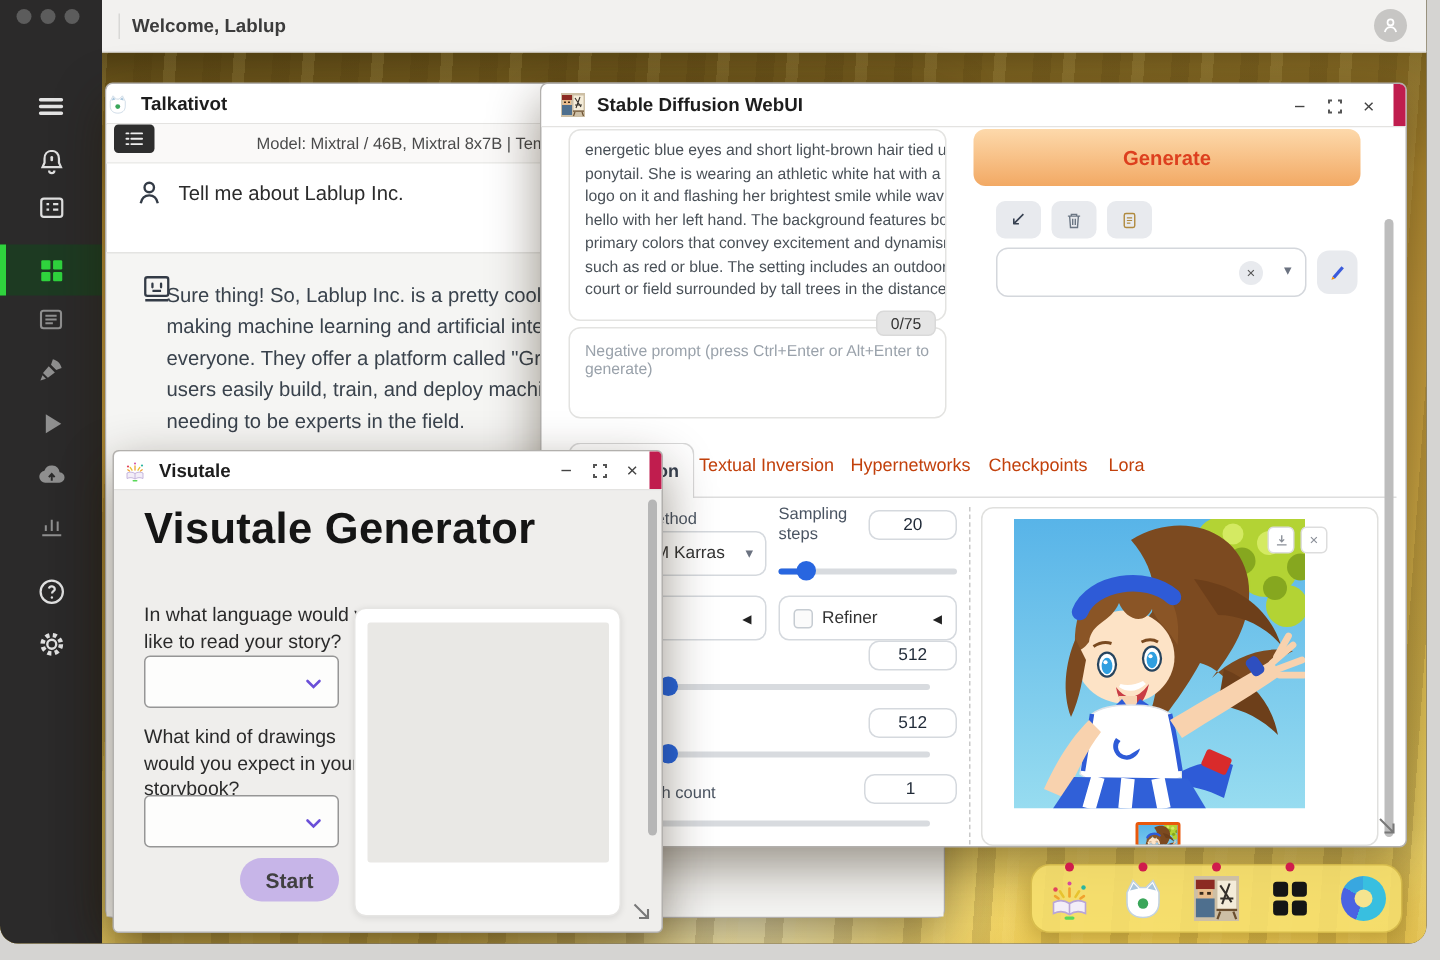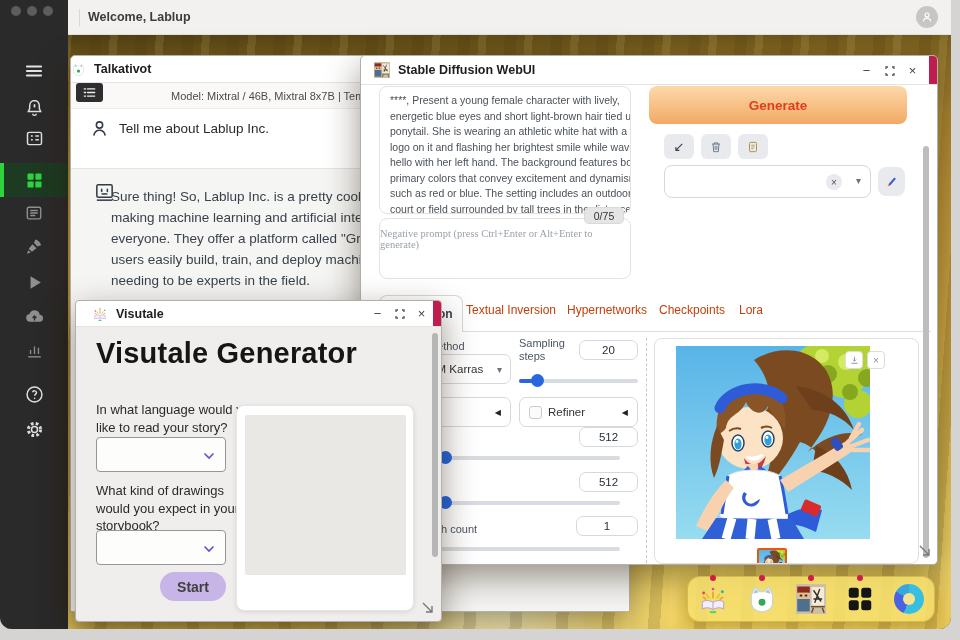--- a/index.html
+++ b/index.html
@@ -54,21 +54,21 @@
   #sd .win-header { height:29px; }
   #sd-prompt { position:absolute; left:18px; top:30px; width:252px; height:128px; border:1px solid #e3e3e1; border-radius:8px; padding:6px 10px; overflow:hidden; background:#fff; }
   #sd-prompt div { font-size:10.5px; line-height:15.5px; color:#4a5158; white-space:nowrap; }
   #sd-generate { position:absolute; left:288px; top:30px; width:258px; height:38px; border-radius:8px; background:linear-gradient(180deg,#fdd9ab,#f2a964); display:flex; align-items:center; justify-content:center; font-size:13.5px; font-weight:bold; color:#dd3f1e; }
   .sq-btn { position:absolute; top:78px; width:30px; height:25px; background:#e8eaee; border-radius:6px; display:flex; align-items:center; justify-content:center; font-size:12px; color:#374151; }
   #sd-style { position:absolute; left:303px; top:109px; width:207px; height:33px; background:#fff; border:1px solid #d4d7dc; border-radius:8px; }
   #sd-style .clear { position:absolute; right:28px; top:8px; width:16px; height:16px; border-radius:50%; background:#e8eaee; font-size:10px; color:#555; display:flex; align-items:center; justify-content:center; }
   #sd-style .caret { position:absolute; right:9px; top:9px; font-size:10px; color:#6b7280; }
   #sd-pencil { position:absolute; left:517px; top:111px; width:27px; height:29px; background:#e8eaee; border-radius:8px; display:flex; align-items:center; justify-content:center; }
   #sd-counter { position:absolute; left:223px; top:151px; width:40px; height:17px; background:#e5e5e5; border:1px solid #d9d9d9; border-radius:5px; font-size:10.5px; color:#333; display:flex; align-items:center; justify-content:center; z-index:2; }
-  #sd-negative { position:absolute; left:18px; top:162px; width:252px; height:61px; border:1px solid #e3e3e1; border-radius:8px; background:#fff; padding:9px 0;font-family:Liberation Serif, serif; }
+  #sd-negative { position:absolute; left:18px; top:162px; width:252px; height:61px; border:1px solid #e3e3e1; border-radius:8px; background:#fff; padding:9px 10px; }
   #sd-negative .ph { font-size:10.5px; color:#9aa2ab; }
   .tabline { position:absolute; left:6px; right:6px; top:275px; border-bottom:1px solid #dedede; }
   #tab-active { position:absolute; left:18px; top:239px; width:84px; height:37px; background:#fff; border:1px solid #d8d8d8; border-bottom:none; border-radius:8px 8px 0 0; display:flex; align-items:center; justify-content:center; font-size:12px; font-weight:bold; color:#374151; z-index:1; }
   .tab { position:absolute; top:247px; font-size:12px; color:#c2410c; white-space:nowrap; }
   .ctl-label { position:absolute; font-size:11px; color:#4b5563; line-height:13px; }
   .num { position:absolute; background:#fff; border:1px solid #d5d9de; border-radius:7px; font-size:11.5px; color:#1f2937; display:flex; align-items:center; justify-content:center; }
   .select { position:absolute; background:#fff; border:1px solid #d5d9de; border-radius:7px; display:flex; align-items:center; padding:0 8px; font-size:11.5px; color:#333; }
   .select .caret { margin-left:auto; font-size:10px; color:#6b7280; }
   .acc { position:absolute; background:#fff; border:1px solid #d5d9de; border-radius:7px; display:flex; align-items:center; padding:0 9px; gap:6px; font-size:11.5px; color:#333; }
   .acc .tri { margin-left:auto; font-size:8px; color:#222; }
@@ -356,21 +356,20 @@
       <div class="win-btn" style="right:39px;top:6px">
         <svg width="10" height="10" viewBox="0 0 10 10" stroke="#555" fill="none" stroke-width="1.3">
             <path d="M1 3V1h2M7 1h2v2M9 7v2H7M3 9H1V7"></path>
           </svg>
       </div>
       <div class="win-btn" style="right:16px;top:6px">×</div>
       <div class="accent" style="height:28px"></div>
     </div>
 
     <div id="sd-prompt">
-      <div>****, Present a young female character with lively,</div>
       <div>energetic blue eyes and short light-brown hair tied up in a</div>
       <div>ponytail. She is wearing an athletic white hat with a stylish</div>
       <div>logo on it and flashing her brightest smile while waving</div>
       <div>hello with her left hand. The background features bold</div>
       <div>primary colors that convey excitement and dynamism,</div>
       <div>such as red or blue. The setting includes an outdoor sports</div>
       <div>court or field surrounded by tall trees in the distance, giving</div>
 
     </div>
 
@@ -479,21 +478,21 @@
       </div>
     </div>
 
     <div id="sd-scroll"></div>
     <svg class="resize" style="left:557px;top:488px" viewBox="0 0 14 14">
         <path d="M2 2l9 9M11 5v6H5" stroke="#787878" stroke-width="1.4" fill="none"></path>
       </svg>
   </div>
 
   <div class="window" id="vis">
-    <div class="win-header" style="padding-left:16px">
+    <div class="win-header" style="padding-left:6px">
       <svg width="16" height="16">
           <use href="#ic-book"></use>
         </svg>
       <span class="win-title">Visutale</span>
       <div class="win-btn" style="right:55px;top:4px">−</div>
       <div class="win-btn" style="right:33px;top:4px">
         <svg width="10" height="10" viewBox="0 0 10 10" stroke="#555" fill="none" stroke-width="1.3">
             <path d="M1 3V1h2M7 1h2v2M9 7v2H7M3 9H1V7"></path>
           </svg>
       </div>

